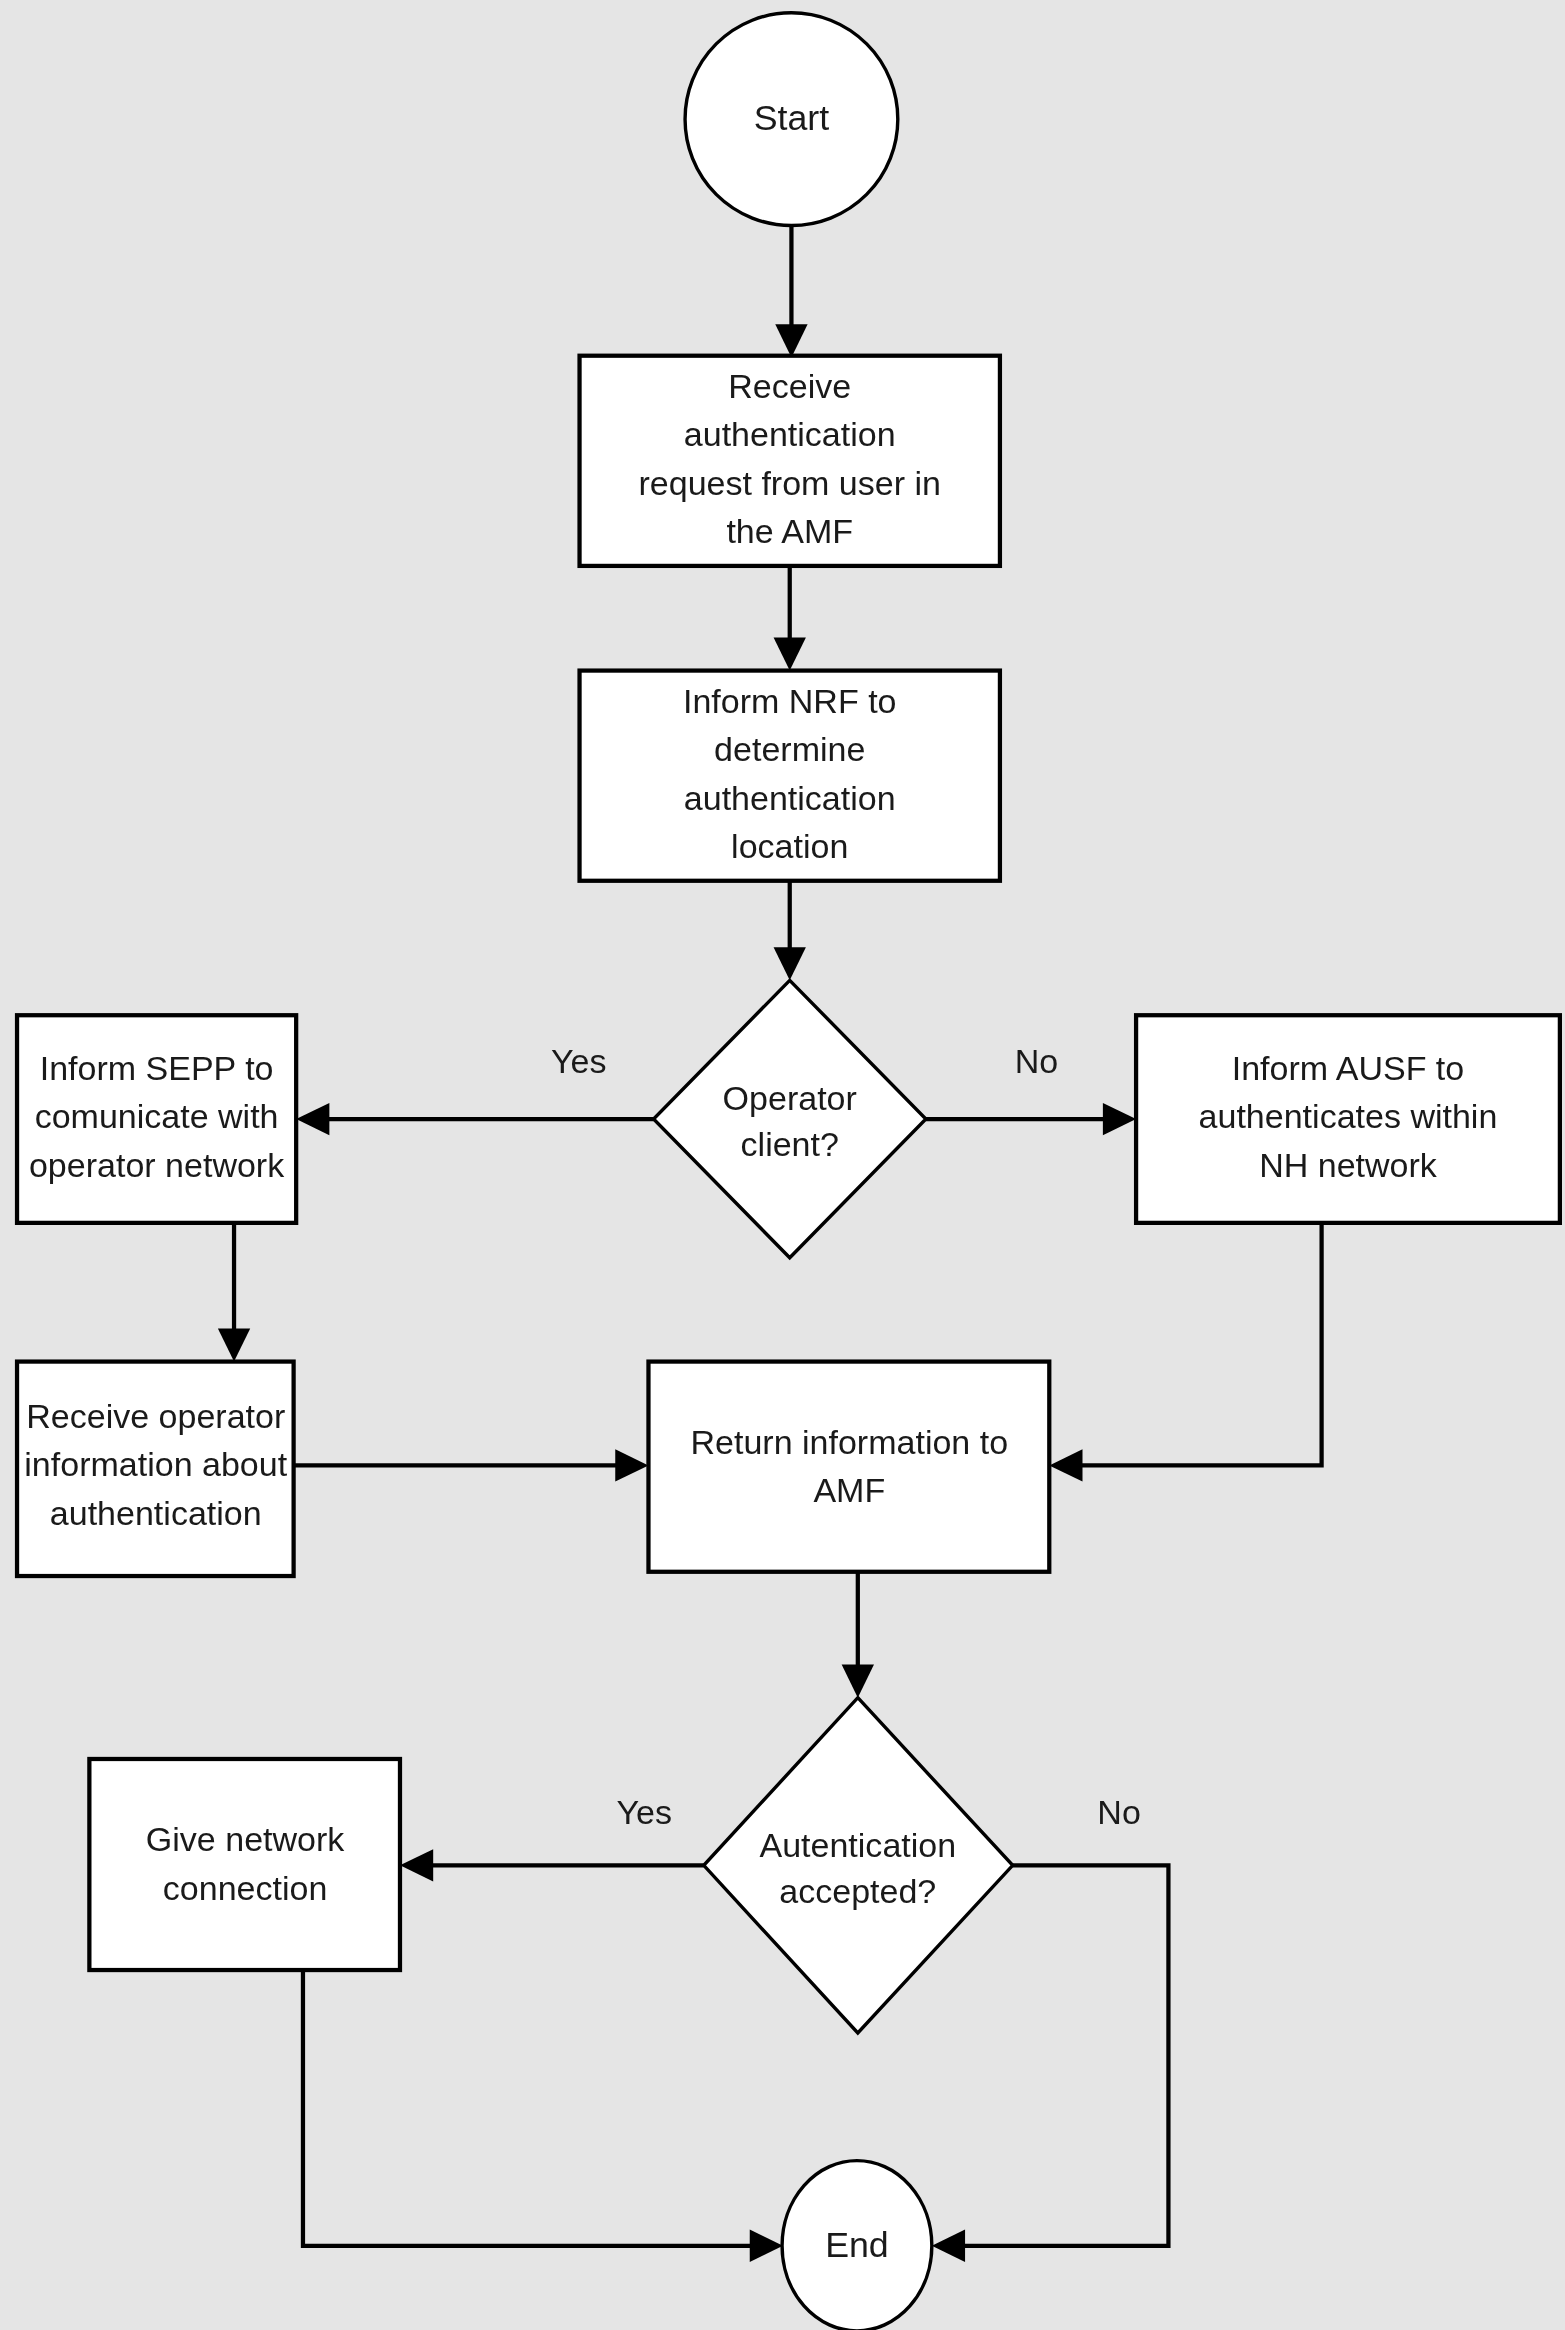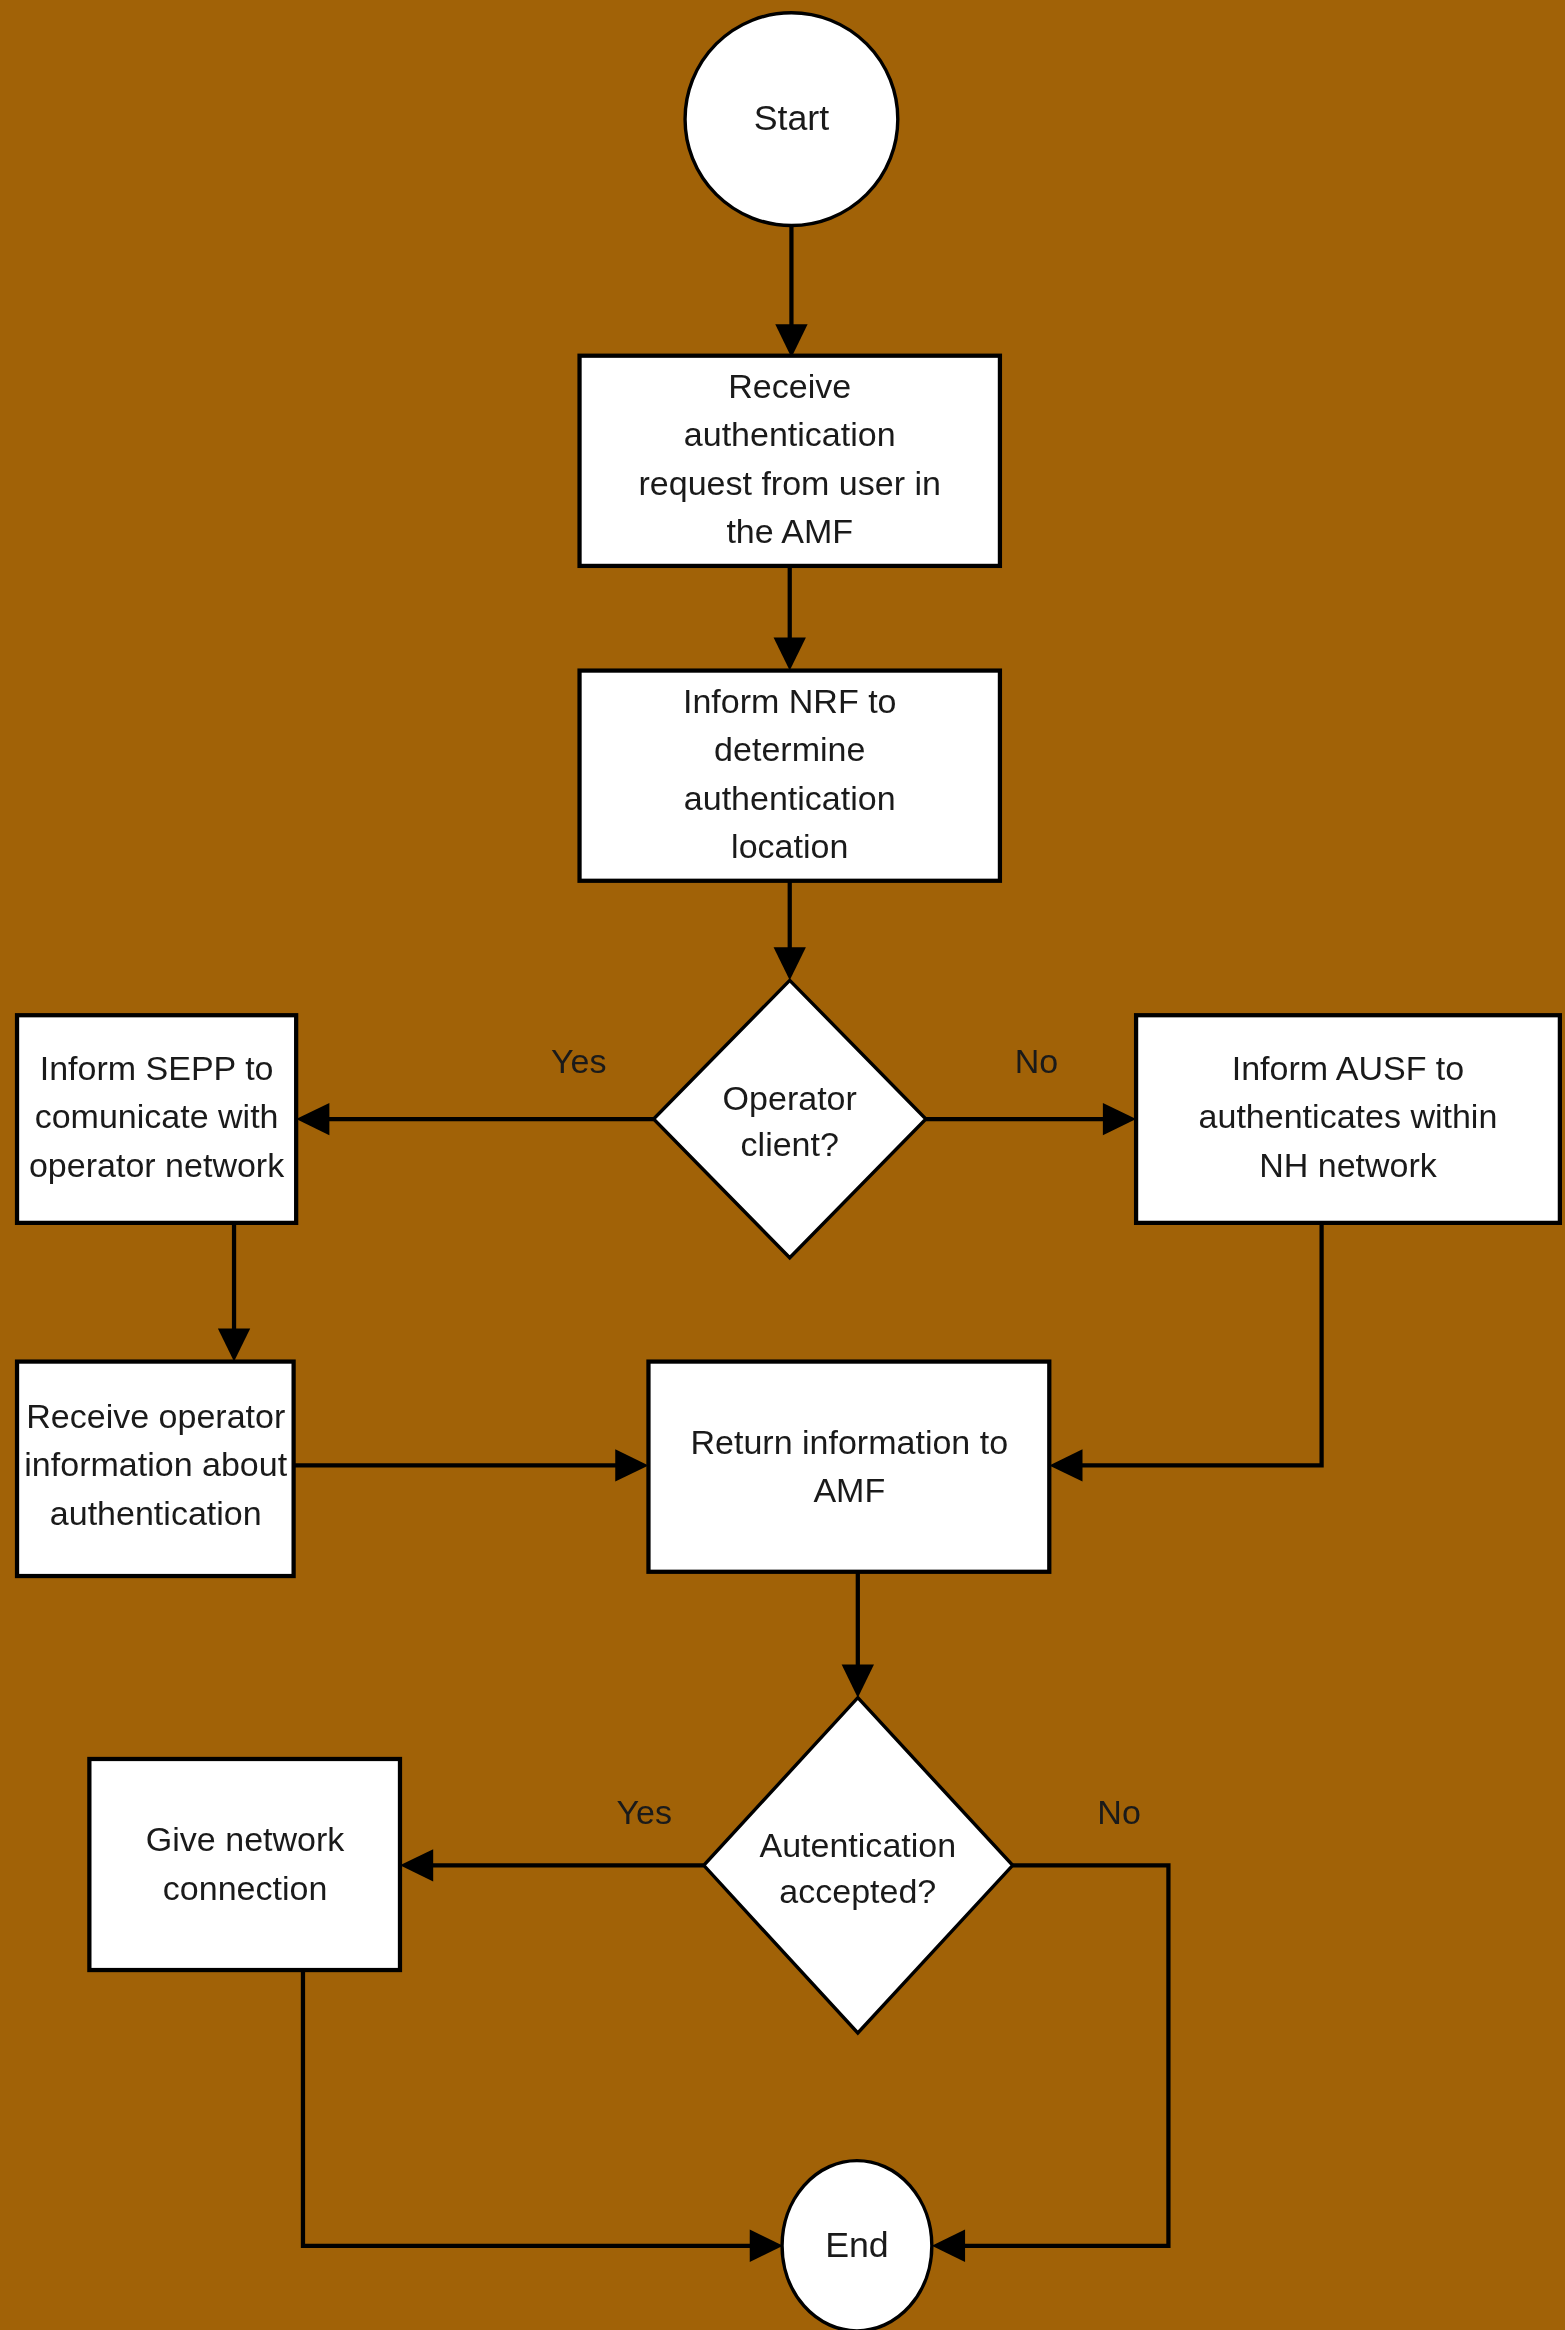--- a/index.html
+++ b/index.html
@@ -10,21 +10,21 @@
   body {
     width: 1565px;
     height: 2330px;
     font-family: "Liberation Sans", sans-serif;
     overflow: hidden;
   }
   #flowchart-root {
     position: relative;
     width: 1565px;
     height: 2330px;
-    background: #a16207;
+    background: #e5e5e5;
   }
   svg.flow-svg {
     position: absolute;
     top: 0;
     left: 0;
     width: 1565px;
     height: 2330px;
     display: block;
   }
   .shape-outline {

